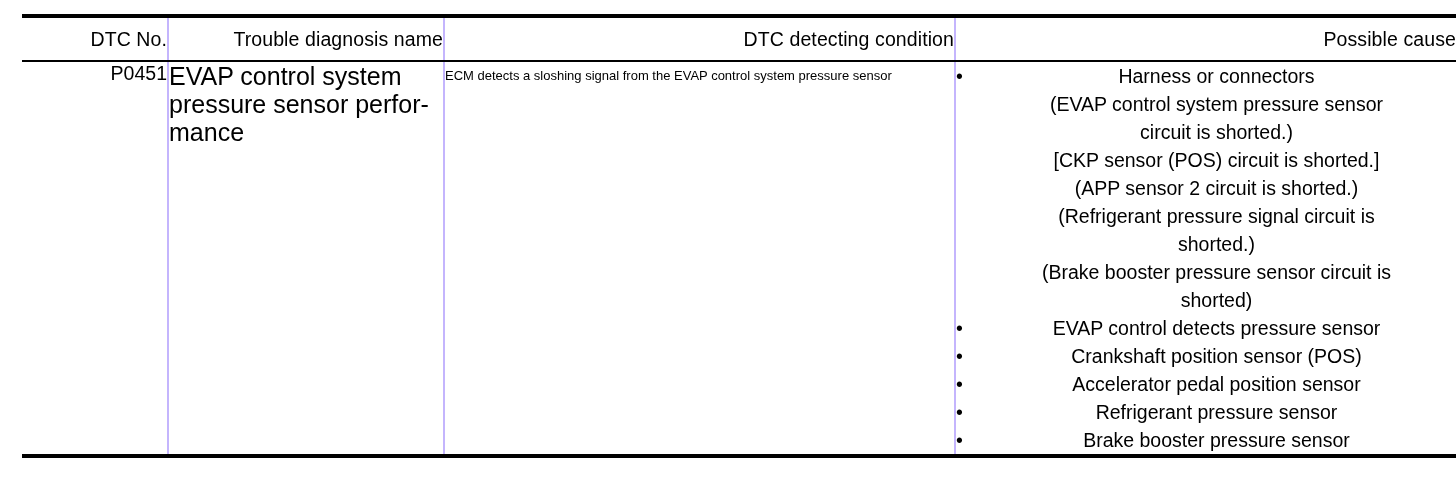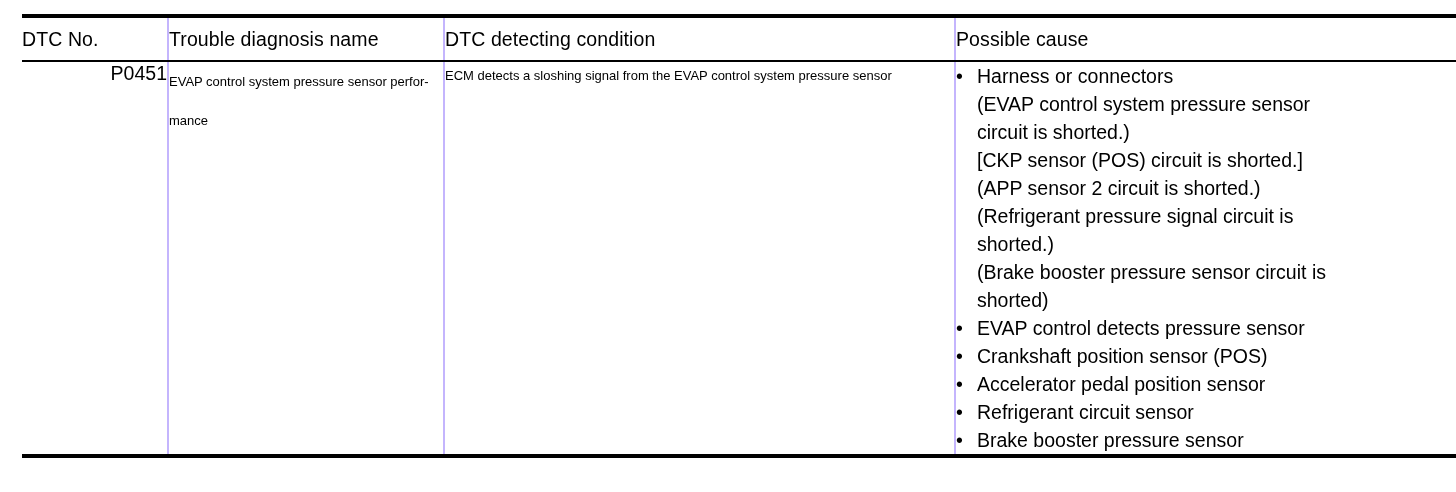--- a/index.html
+++ b/index.html
@@ -39,21 +39,21 @@
     padding: 0;
     font-weight: normal;
     background: #ffffff;
   }
 
   
   .dtc-table thead th {
     border-top: 4px solid #000000;
     border-bottom: 2px solid #000000;
     height: 42px;
-    text-align: left;
+    text-align: right;
     vertical-align: middle;
     font-size: 19.5px;
     letter-spacing: 0.1px;
   }
 
   
   .dtc-table tbody td {
     border-bottom: 4px solid #000000;
   }
 
@@ -72,22 +72,22 @@
 
   
   .cell-dtc {
     text-align: right;
     vertical-align: middle;
     font-size: 19.5px;
   }
 
   .cell-text {
     padding: 14px 12px 12px 14px;
-    font-size: 13px;
-    line-height: 39px;
+    font-size: 25px;
+    line-height: 28px;
   }
 
   .cell-cond {
     vertical-align: middle;
     padding: 0 12px 0 16px;
     font-size: 13px;
     line-height: 28px;
   }
 
   .cell-cause {
@@ -112,20 +112,21 @@
     left: 0;
     top: 0;
     width: 21px;
     line-height: 28px;
     font-size: 19.5px;
   }
   .cause-line {
     display: block;
     line-height: 28px;
     white-space: nowrap;
+    text-align: center;
   }
 </style>
 </head>
 <body>
 
 <div class="sheet">
 
   <table class="dtc-table">
     <colgroup>
       <col class="w-dtc">
@@ -177,21 +178,21 @@
               <li class="cause-item">
                 <span class="bullet">•</span>
                 <span class="cause-line">Crankshaft position sensor (POS)</span>
               </li>
               <li class="cause-item">
                 <span class="bullet">•</span>
                 <span class="cause-line">Accelerator pedal position sensor</span>
               </li>
               <li class="cause-item">
                 <span class="bullet">•</span>
-                <span class="cause-line">Refrigerant circuit sensor</span>
+                <span class="cause-line">Refrigerant pressure sensor</span>
               </li>
               <li class="cause-item">
                 <span class="bullet">•</span>
                 <span class="cause-line">Brake booster pressure sensor</span>
               </li>
             </ul>
         </td>
 
       </tr>
     </tbody>

